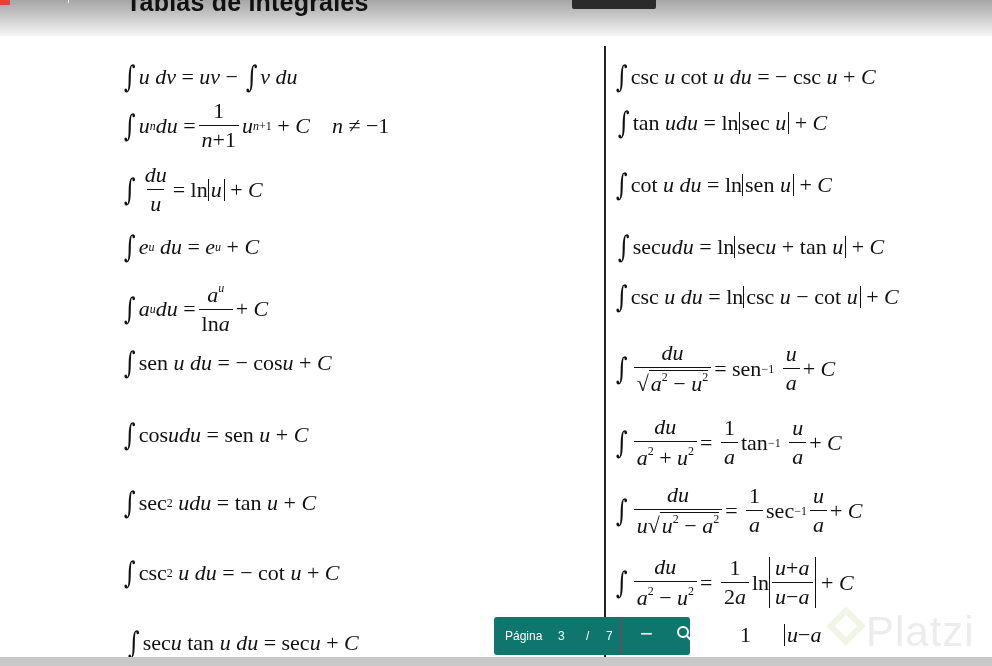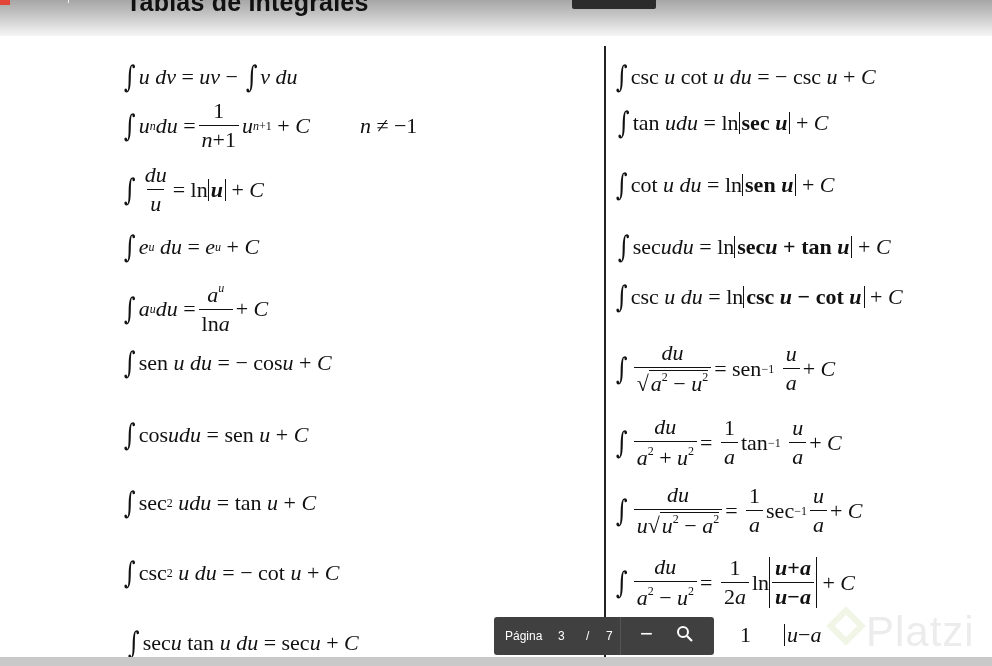--- a/index.html
+++ b/index.html
@@ -16,25 +16,25 @@
 
   .col-divider { position:absolute; left:604px; top:46px; width:2px; height:620px; background:#222; }
 
   .formula { position:absolute; font-size:22px; line-height:1; white-space:nowrap; display:flex; align-items:center; }
   .formula i { font-style:italic; }
   .int { font-size:30px; font-family:"DejaVu Serif", serif; transform:scaleX(0.75); display:inline-block; margin-right:1px; }
   .frac { display:inline-flex; flex-direction:column; align-items:center; vertical-align:middle; margin:0 3px; }
   .frac .num { padding:0 3px 3px; }
   .frac .den { border-top:1.5px solid #111; padding:3px 3px 0; }
   sup { font-size:12px; vertical-align:10px; }
-  .abs { border-left:1.5px solid #111; border-right:1.5px solid #111; padding:0 2px;font-weight:bold; }
+  .abs { border-left:1.5px solid #111; border-right:1.5px solid #111; padding:0 2px; }
   .absL { border-left:1.5px solid #111; padding-left:2px; }
   .sqrt { border-top:1.5px solid #111; padding-left:2px; }
 
-  .pager { position:absolute; left:494px; top:617px; width:220px; height:38px; background:#404040;
+  .pager { position:absolute; left:494px; top:617px; width:196px; height:38px; background:#0f766e;
            border-radius:3px; font-family:"Liberation Sans", sans-serif; color:#fff; font-size:12px; }
   .pager .label { position:absolute; left:11px; top:12px; }
   .pager .cur { position:absolute; left:64px; top:12px; }
   .pager .sep { position:absolute; left:92px; top:12px; }
   .pager .tot { position:absolute; left:112px; top:12px; }
   .pager .divv { position:absolute; left:126px; top:0; width:1px; height:38px; background:#555; }
   .pager .zoomout { position:absolute; left:146px; top:4px; font-size:22px; }
   .pager .zoomicon { position:absolute; left:182px; top:8px; width:18px; height:18px; }
   .pager .zoomin { position:absolute; left:220px; top:5px; font-size:22px; }
 
@@ -59,21 +59,21 @@
 
 <div>
   <div class="formula" style="left:122px;top:62px;">
     <span class="int">∫</span><i>u dv</i>&nbsp;=&nbsp;<i>uv</i>&nbsp;−&nbsp;<span class="int">∫</span><i>v du</i>
   </div>
   <div class="formula" style="left:122px;top:100px;">
     <span class="int">∫</span><i>u</i><sup><i>n</i></sup><i>du</i>&nbsp;=<span class="frac">
         <span class="num">1</span>
         <span class="den"><i>n</i>+1</span>
       </span><i>u</i><sup><i>n</i>+1</sup>&nbsp;+&nbsp;<i>C</i>
-    <span style="margin-left:50px;"><i>n</i> ≠ −1</span>
+    <span style="margin-left:22px;"><i>n</i> ≠ −1</span>
   </div>
   <div class="formula" style="left:122px;top:164px;">
     <span class="int">∫</span><span class="frac">
         <span class="num"><i>du</i></span>
         <span class="den"><i>u</i></span>
       </span>=&nbsp;ln<span class="abs"><i>u</i></span>&nbsp;+&nbsp;<i>C</i>
   </div>
   <div class="formula" style="left:122px;top:232px;">
     <span class="int">∫</span><i>e</i><sup><i>u</i></sup>&nbsp;<i>du</i>&nbsp;=&nbsp;<i>e</i><sup><i>u</i></sup>&nbsp;+&nbsp;<i>C</i>
   </div>

